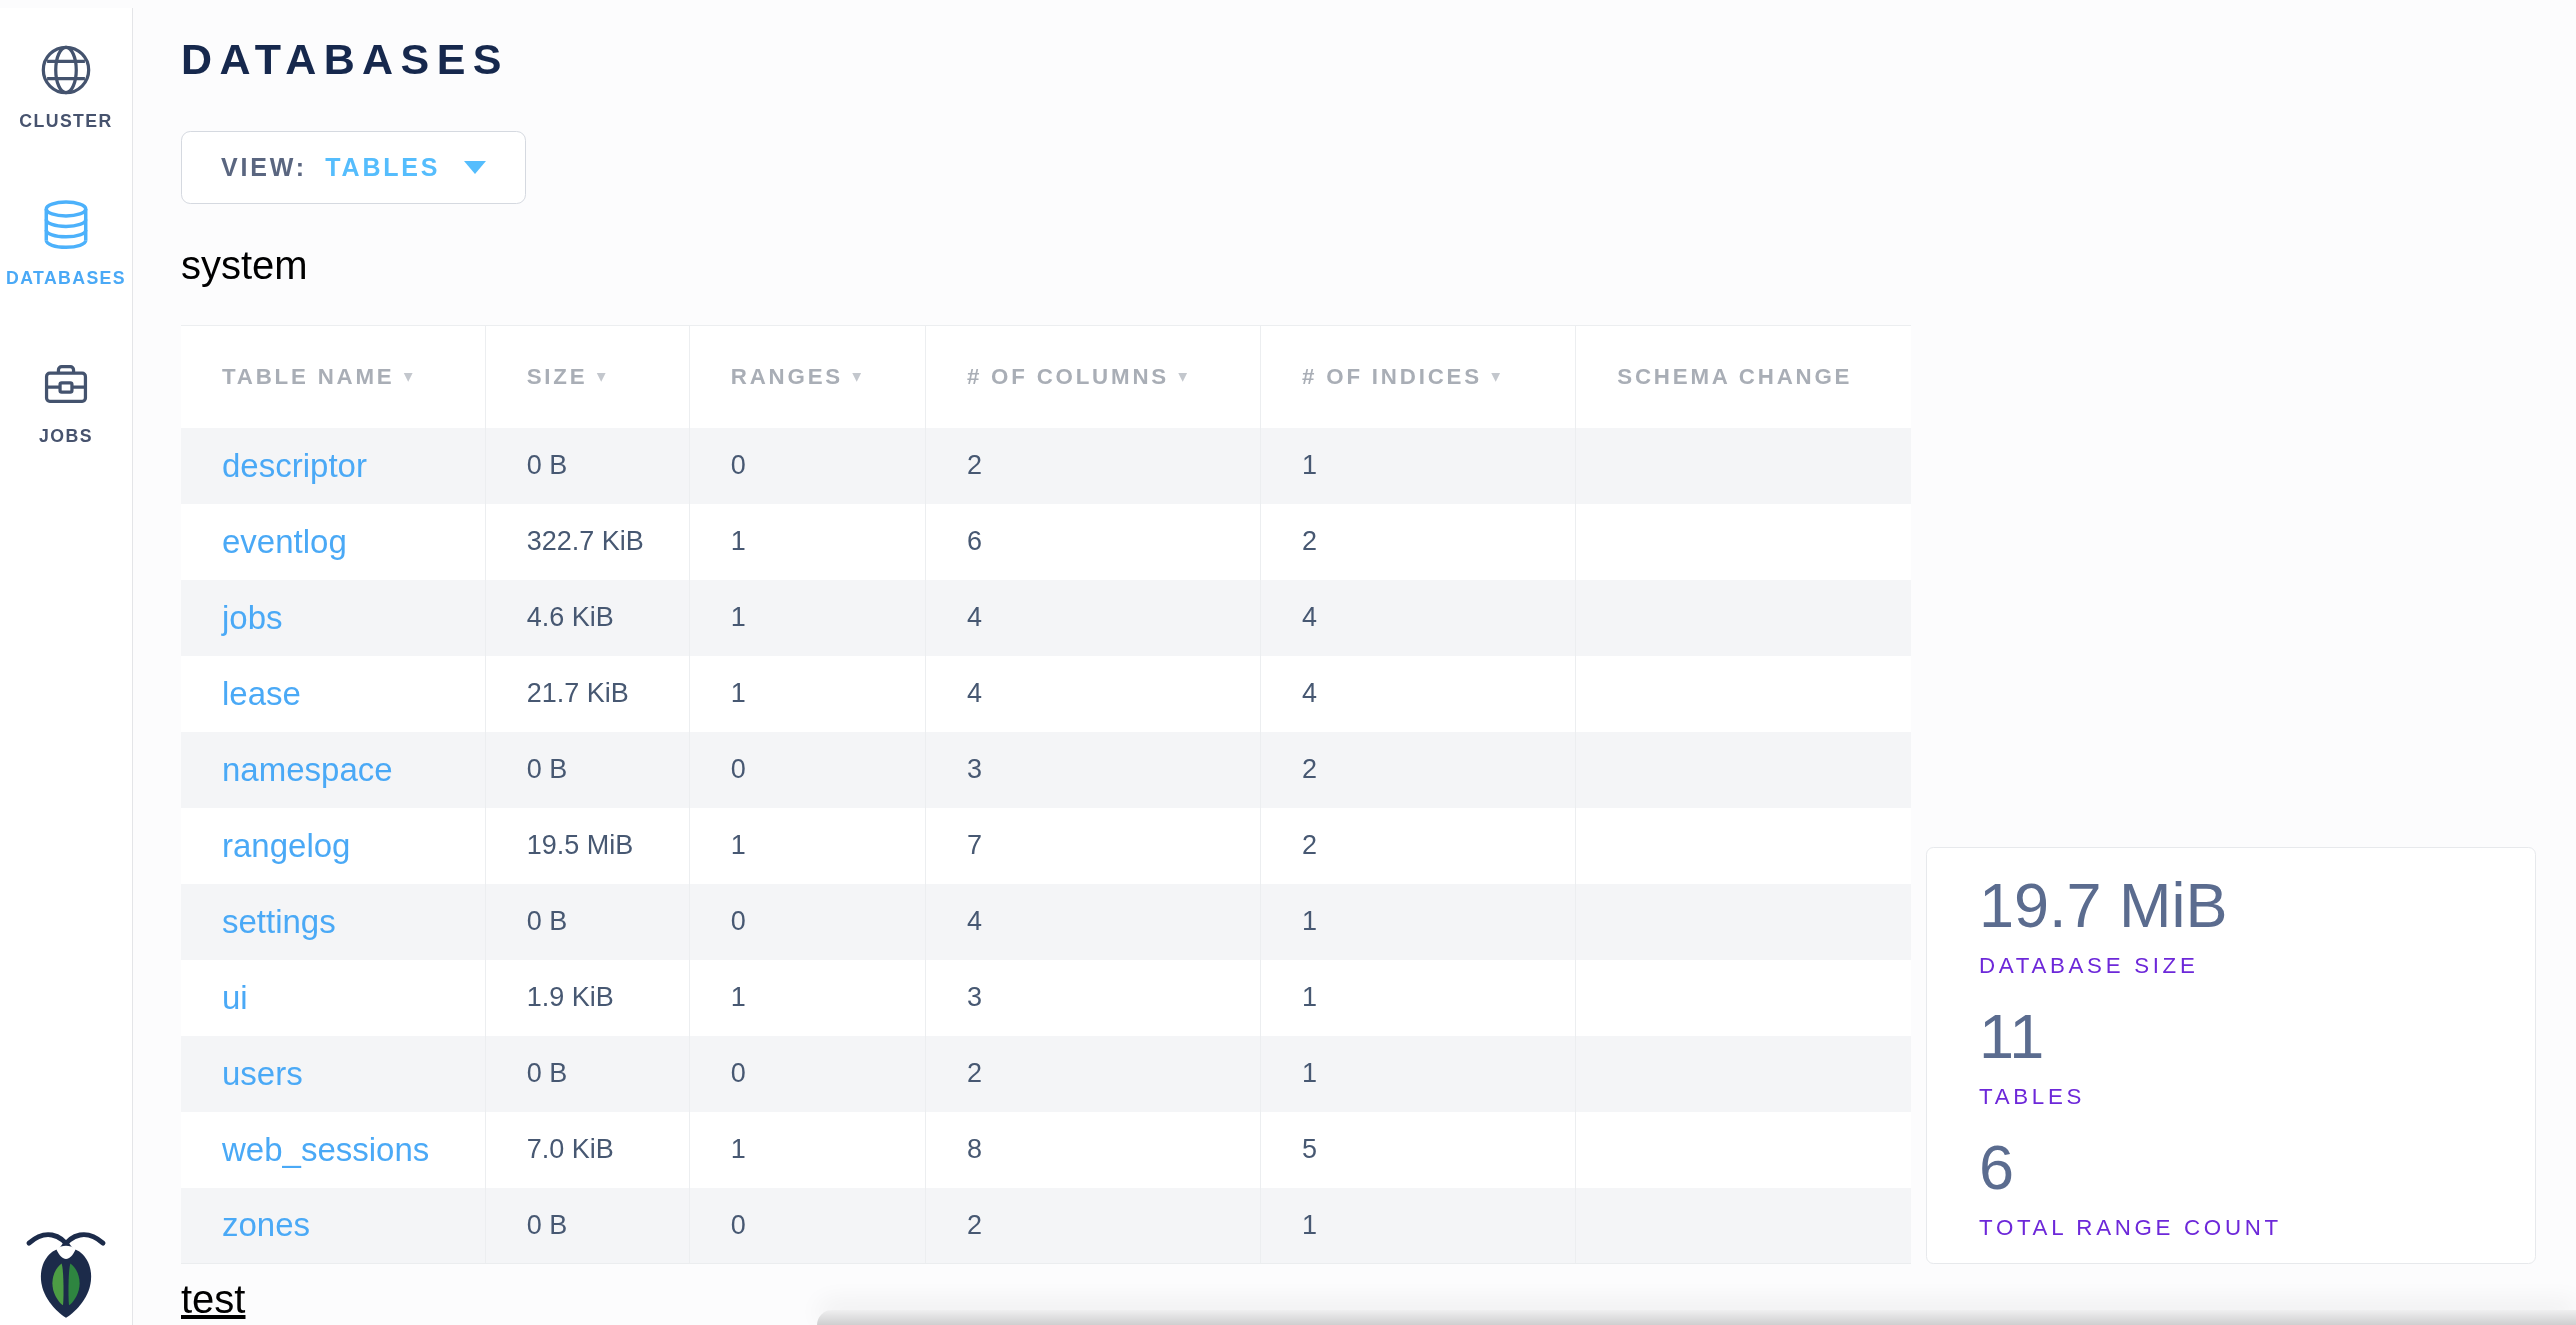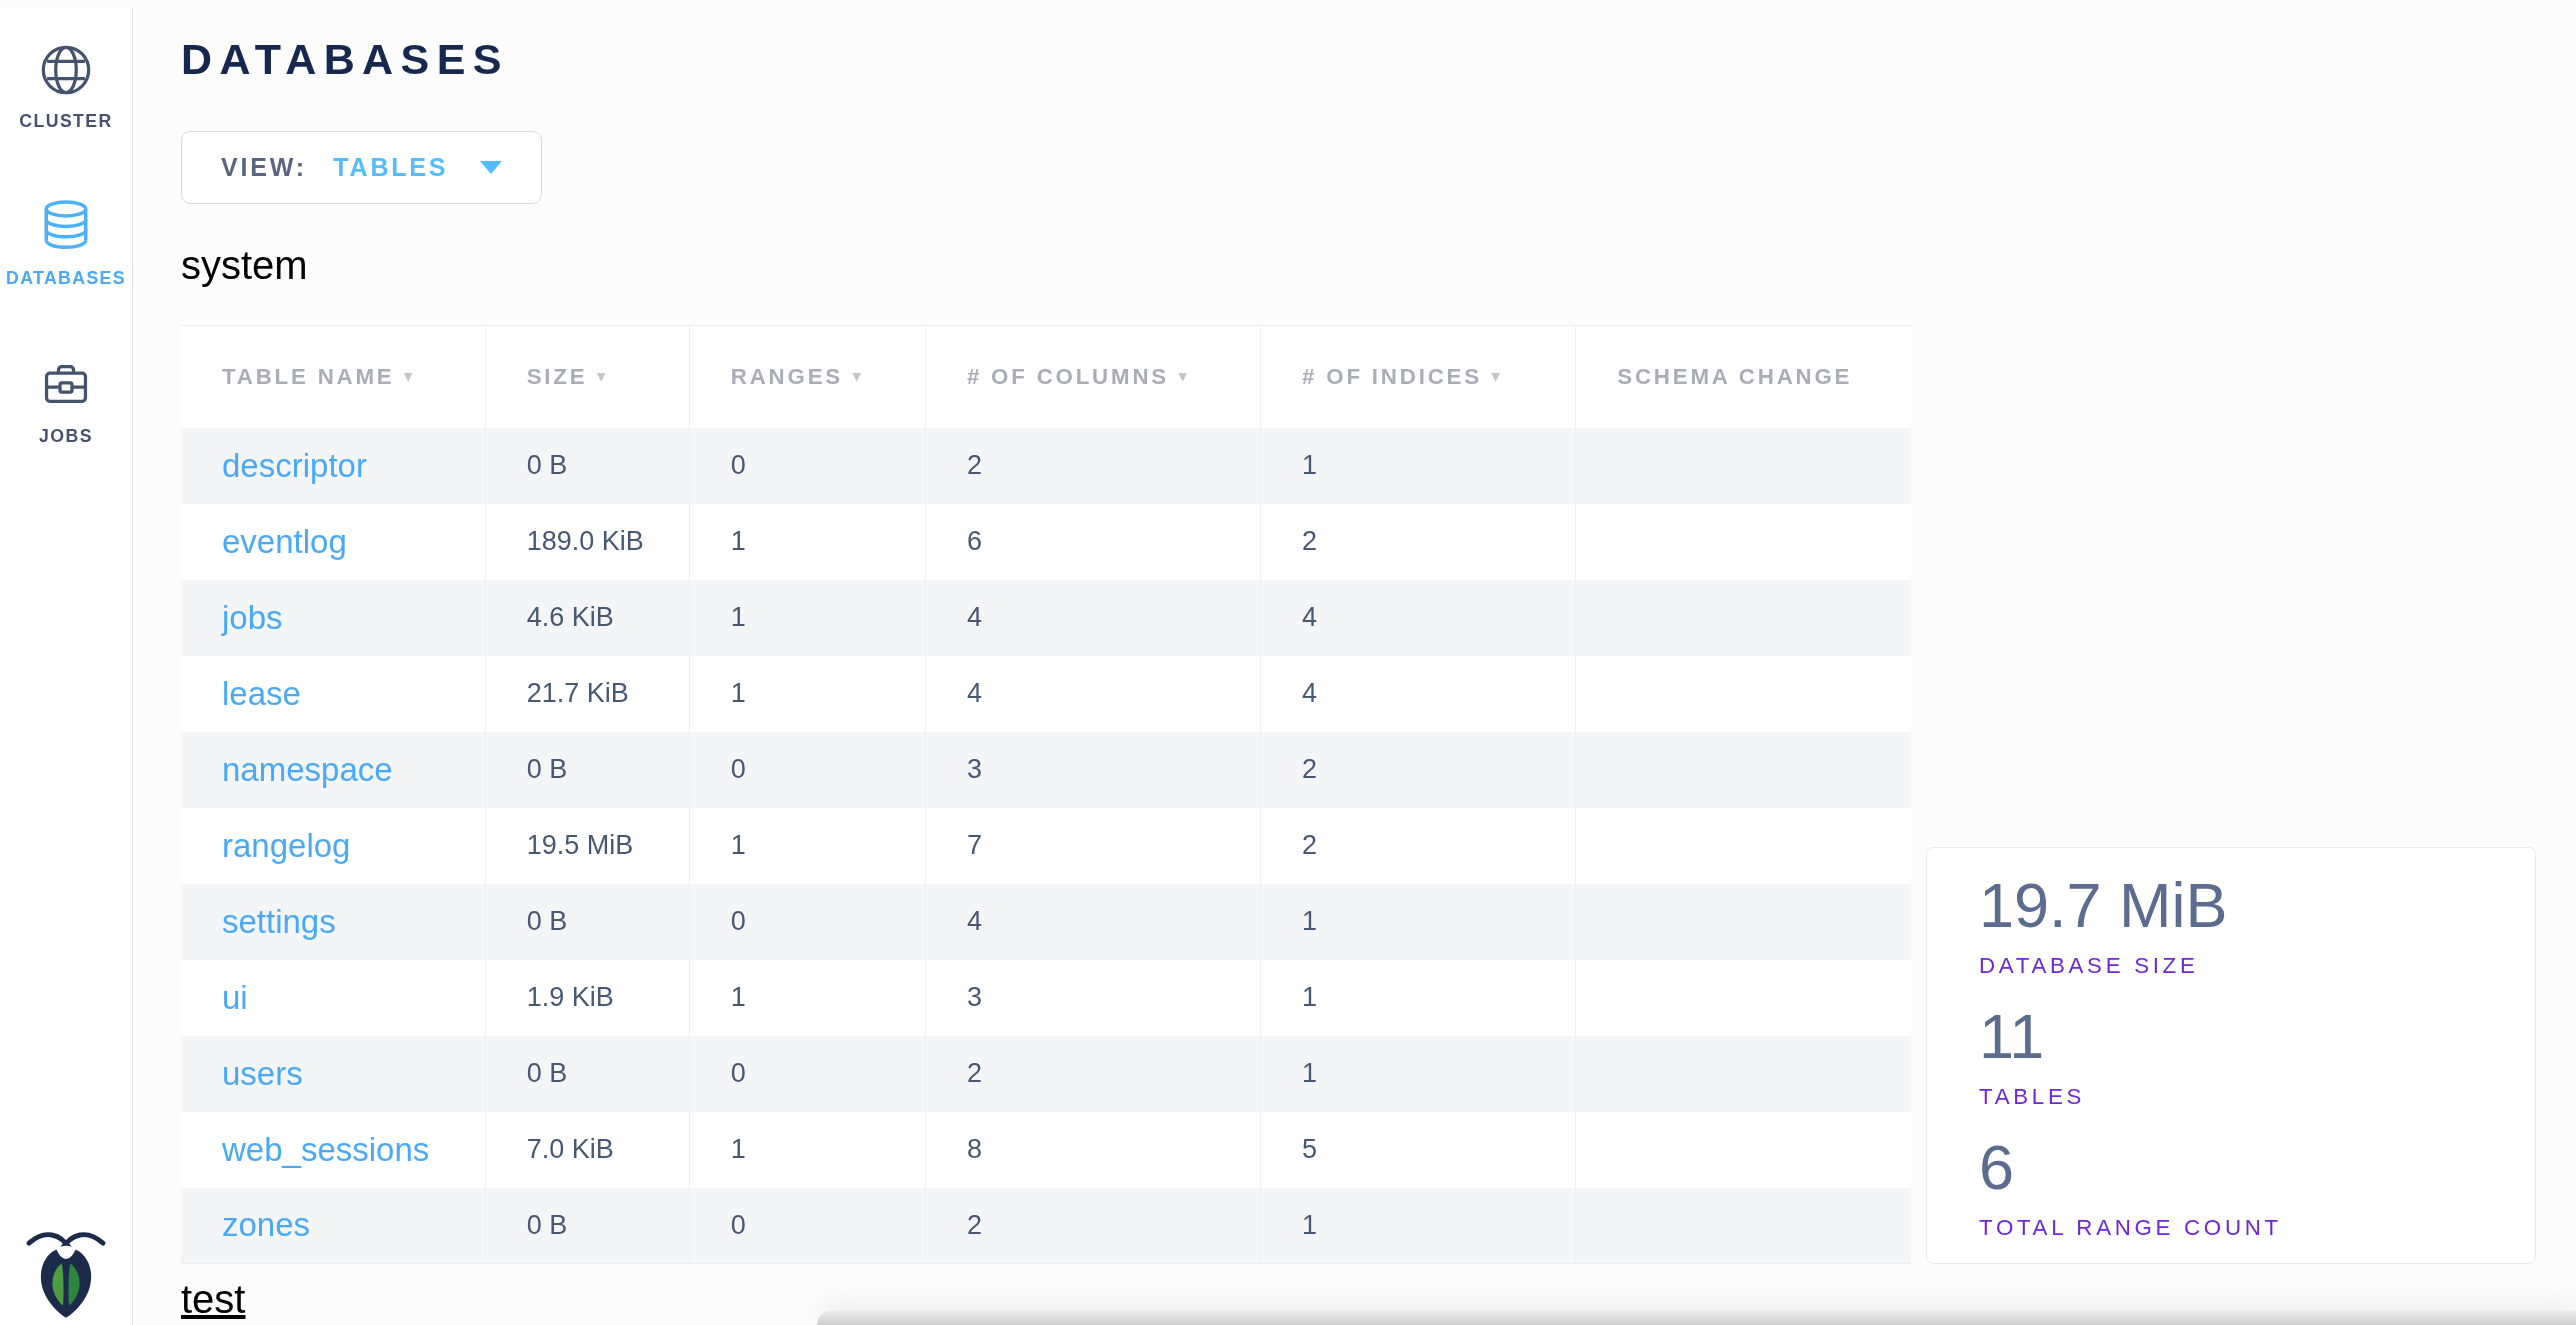--- a/index.html
+++ b/index.html
@@ -36,21 +36,20 @@
   .page-title {
     margin-top:35px; font-size:43px; font-weight:700;
     letter-spacing:7.4px; color:#16284d;
   }
 
   .view-btn {
     display:inline-flex; align-items:center;
     margin-top:47px; height:73px; padding:0 39px;
     border:1.9px solid #d5d9e0; border-radius:9.3px; background:#ffffff;
     cursor:pointer;
-    gap:8px;
   }
   .view-btn .view-label { font-size:25px; font-weight:700; letter-spacing:2.8px; color:#5a6680; }
   .view-btn .view-value { font-size:25px; font-weight:700; letter-spacing:2.8px; color:var(--accent-light,#55bdfd); margin-left:18.6px; }
   .caret-down {
     width:0; height:0; margin-left:24px;
     border-left:11.2px solid transparent; border-right:11.2px solid transparent;
     border-top:13px solid var(--accent-light,#55bdfd);
   }
 
   .db-heading { margin-top:39px; font-size:40px; font-weight:400; color:#000000; }
@@ -185,21 +184,21 @@
           <tr>
             <td><a class="table-link" href="#">descriptor</a></td>
             <td>0 B</td>
             <td>0</td>
             <td>2</td>
             <td>1</td>
             <td></td>
           </tr>
           <tr>
             <td><a class="table-link" href="#">eventlog</a></td>
-            <td>189.0 KiB</td>
+            <td>322.7 KiB</td>
             <td>1</td>
             <td>6</td>
             <td>2</td>
             <td></td>
           </tr>
           <tr>
             <td><a class="table-link" href="#">jobs</a></td>
             <td>4.6 KiB</td>
             <td>1</td>
             <td>4</td>

